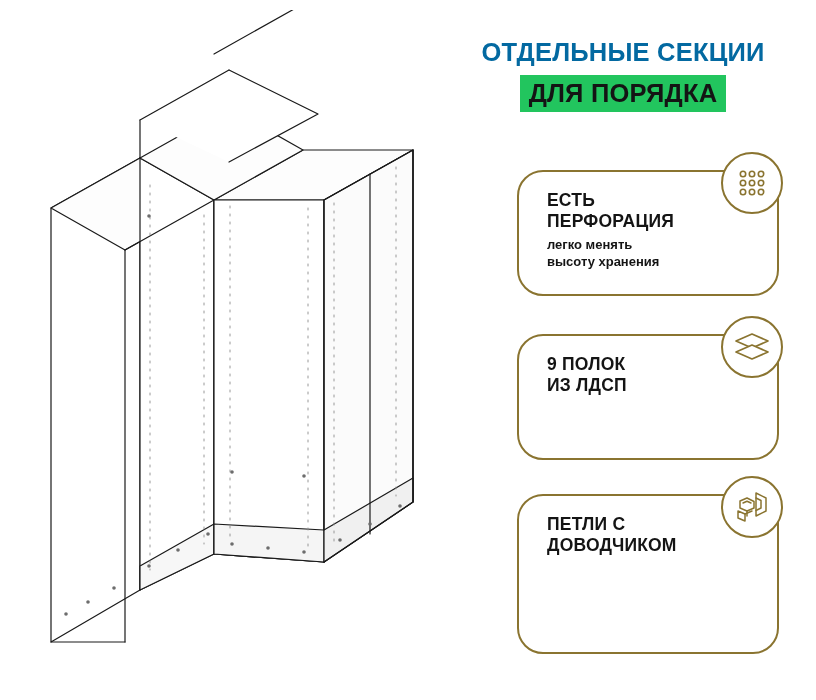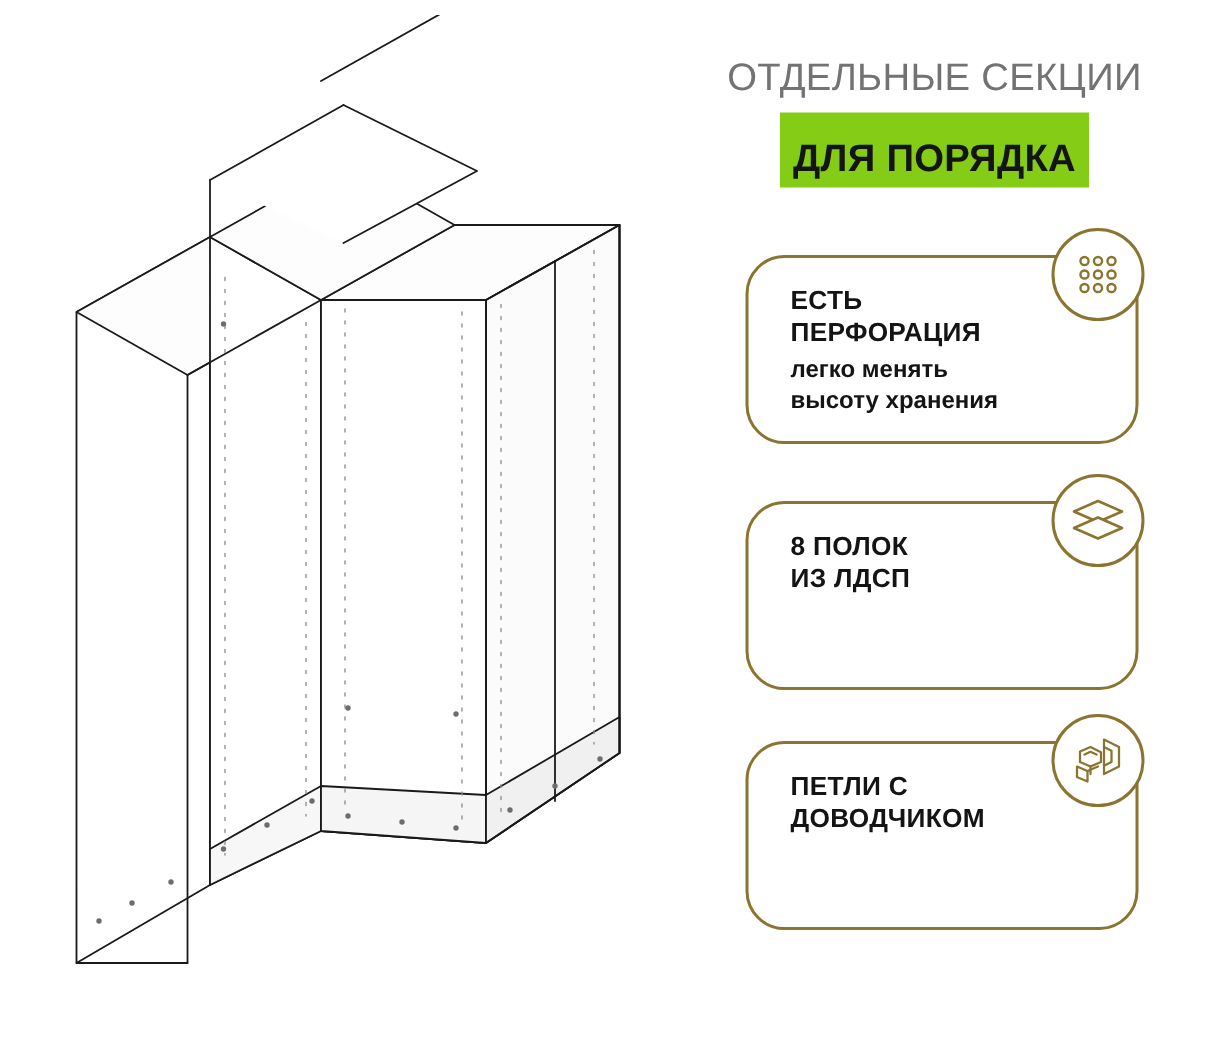--- a/index.html
+++ b/index.html
@@ -34,66 +34,67 @@
   
   .headline {
     position: absolute;
     left: 440px;
     top: 38px;
     width: 366px;
     text-align: center;
   }
   .headline-line1 {
     font-size: 25.5px;
-    font-weight: normal;
+    font-weight: bold;
     letter-spacing: 0.2px;
-    color: #737373;
+    color: #0369a1;
     line-height: 1.15;
   }
   .headline-line2-wrap {
     margin-top: 8px;
   }
   .headline-line2 {
     display: inline-block;
     font-size: 25.5px;
     font-weight: bold;
     letter-spacing: 0.2px;
     color: #141414;
-    background: #84cc16;
-    padding: 17px 9px 3px 9px;
+    background: #22c55e;
+    padding: 4px 9px 3px 9px;
     line-height: 1.15;
   }
 
   
   .card {
     position: absolute;
     box-sizing: border-box;
     width: 262px;
     border: 2.6px solid #8a7430;
     border-radius: 26px;
     background: #ffffff;
+    margin-left: 20px;
   }
   .card-1 { left: 497px; top: 170px;  height: 126px; }
   .card-2 { left: 497px; top: 334px;  height: 126px; }
-  .card-3 { left: 497px; top: 494px;  height: 126px; }
+  .card-3 { left: 497px; top: 494px;  height: 160px; }
 
   .card-text {
     padding: 18px 16px 0 28px;
   }
   .card-title {
     font-size: 17.5px;
     font-weight: bold;
     color: #141414;
     line-height: 1.18;
     letter-spacing: 0.2px;
     white-space: pre-line;
   }
   .card-sub {
     margin-top: 6px;
-    font-size: 16px;
+    font-size: 13px;
     font-weight: bold;
     color: #141414;
     line-height: 1.28;
     white-space: pre-line;
   }
 
   
   .icon-bubble {
     position: absolute;
     width: 58px;
@@ -207,21 +208,21 @@
           <circle cx="8" cy="26" r="2.7"></circle>
             <circle cx="17" cy="26" r="2.7"></circle>
             <circle cx="26" cy="26" r="2.7"></circle>
         </g>
       </svg>
     </div>
   </div>
 
   <div class="card card-2">
     <div class="card-text">
-      <div class="card-title">8 ПОЛОК
+      <div class="card-title">9 ПОЛОК
 ИЗ ЛДСП</div>
     </div>
     <div class="icon-bubble">
       <svg width="36" height="30" viewBox="0 0 36 30" xmlns="http://www.w3.org/2000/svg">
         <g fill="#ffffff" stroke="#8a7430" stroke-width="1.7" stroke-linejoin="round">
           <path d="M18 2 L34 9 L18 16 L2 9 Z"></path>
           <path d="M18 13 L34 20 L18 27 L2 20 Z"></path>
         </g>
       </svg>
     </div>

